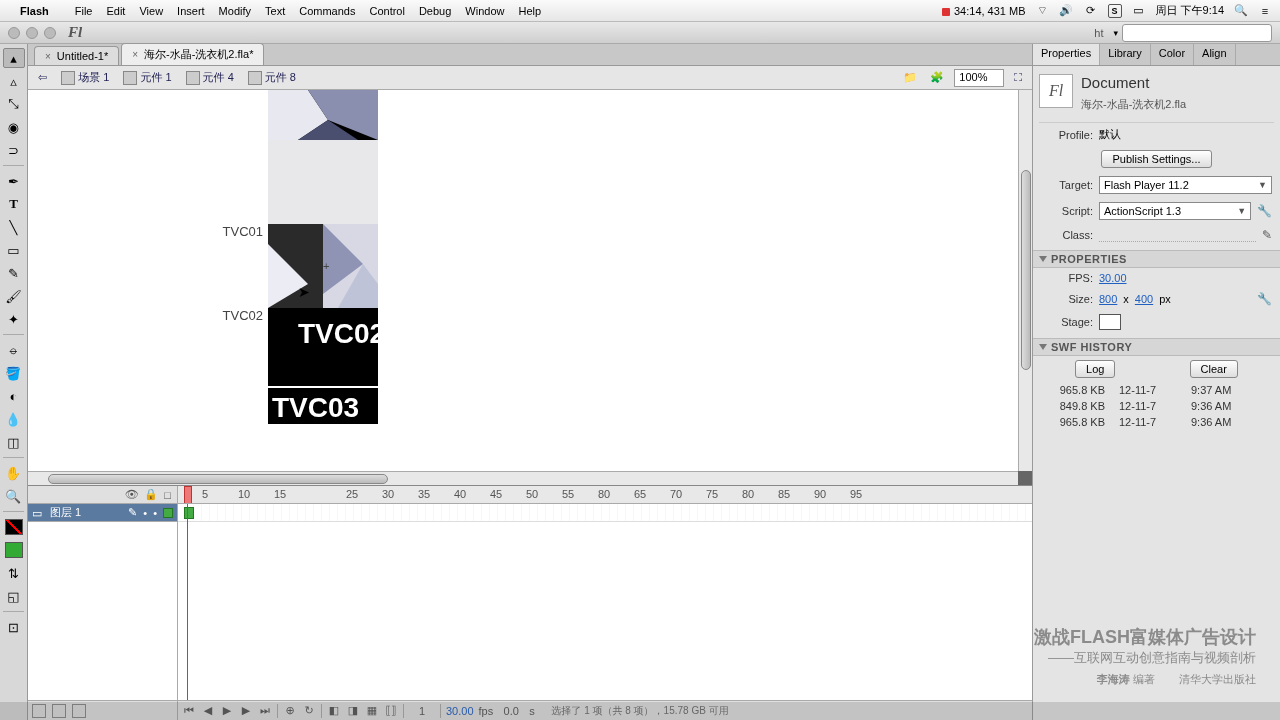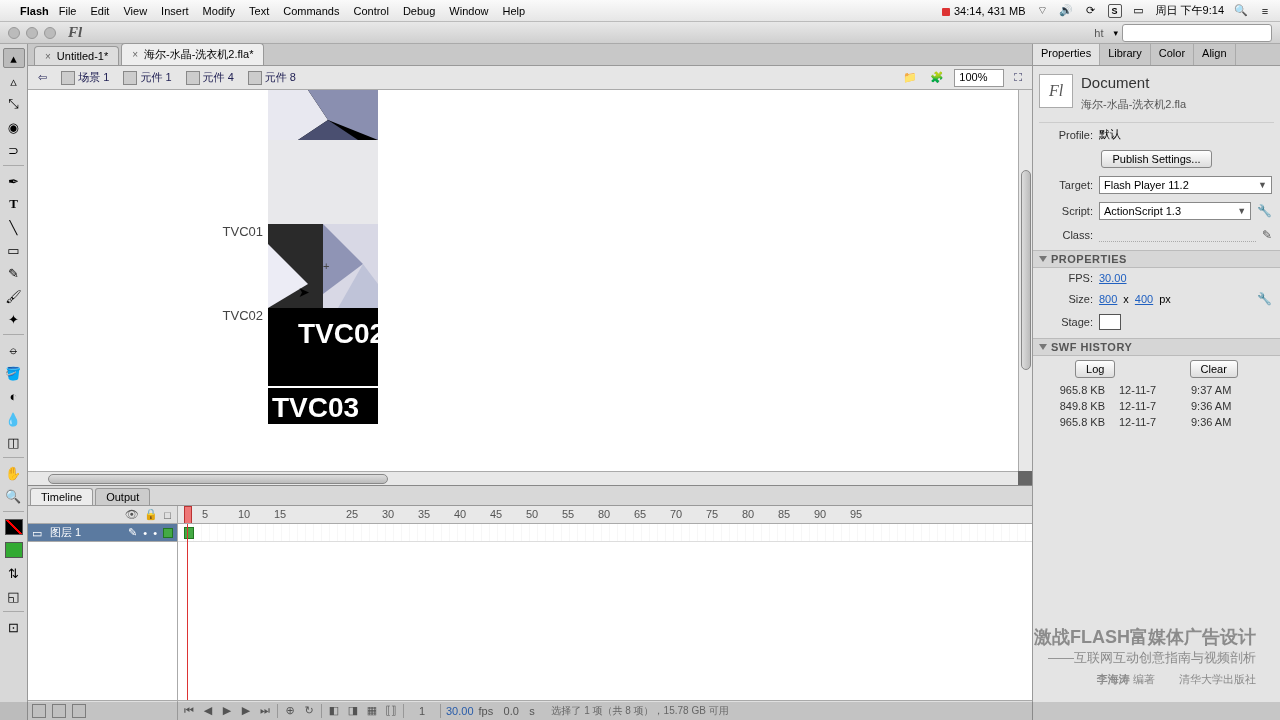--- a/index.html
+++ b/index.html
@@ -1,21 +1,21 @@
 <!DOCTYPE html>
 <html><head>
 <meta charset="utf-8">
 <style>
 * { margin: 0; padding: 0; box-sizing: border-box; font-family: "Lucida Grande", "Helvetica", Arial, sans-serif; font-size: 11px; }
 body { background: #d4d4d4; width: 1280px; height: 720px; overflow: hidden; position: relative; }
 
 
 .menubar { height: 22px; background: linear-gradient(#fafafa,#e6e6e6); display: flex; align-items: center; padding: 0 8px; border-bottom: 1px solid #bbb; }
 .menubar .apple { font-size: 14px; margin-right: 12px; }
-.menubar .app-name { font-weight: bold; margin-right: 10px; }
+.menubar .app-name { font-weight: bold; margin-right: 26px; }
 .menubar .menu-item { margin-right: 14px; cursor: default; }
 .menubar .right { margin-left: auto; display: flex; align-items: center; gap: 10px; }
 .menubar .right span { font-size: 11px; }
 .red-dot { display:inline-block; width:8px;height:8px;background:#d33;border-radius:1px;margin-right:4px;vertical-align:middle;}
 .status-icon { width:14px;height:14px;display:inline-flex;align-items:center;justify-content:center;font-size:12px;}
 
 
 .window-chrome { height: 22px; background: linear-gradient(#e8e8e8,#cfcfcf); display:flex;align-items:center;padding:0 8px;border-bottom:1px solid #aaa;}
 .traffic { display:flex;gap:6px;margin-right:12px;}
 .traffic span{width:12px;height:12px;border-radius:50%;background:#bbb;border:1px solid #999;}
@@ -288,24 +288,20 @@
       </div>
       <div class="hscroll">
           <div class="thumb"></div>
         </div>
       <div class="vscroll">
           <div class="thumb"></div>
         </div>
     </div>
 
     <div class="timeline-panel">
-      <div class="tl-tabs">
-        <div class="tl-tab active">Timeline</div>
-        <div class="tl-tab">Output</div>
-      </div>
       <div class="tl-body">
         <div class="layer-col">
           <div class="layer-head">
             <span>👁</span>
             <span>🔒</span>
             <span>□</span>
           </div>
           <div class="layer-row">
             <span class="lyr-icon">▭</span>
             <span>图层 1</span>

